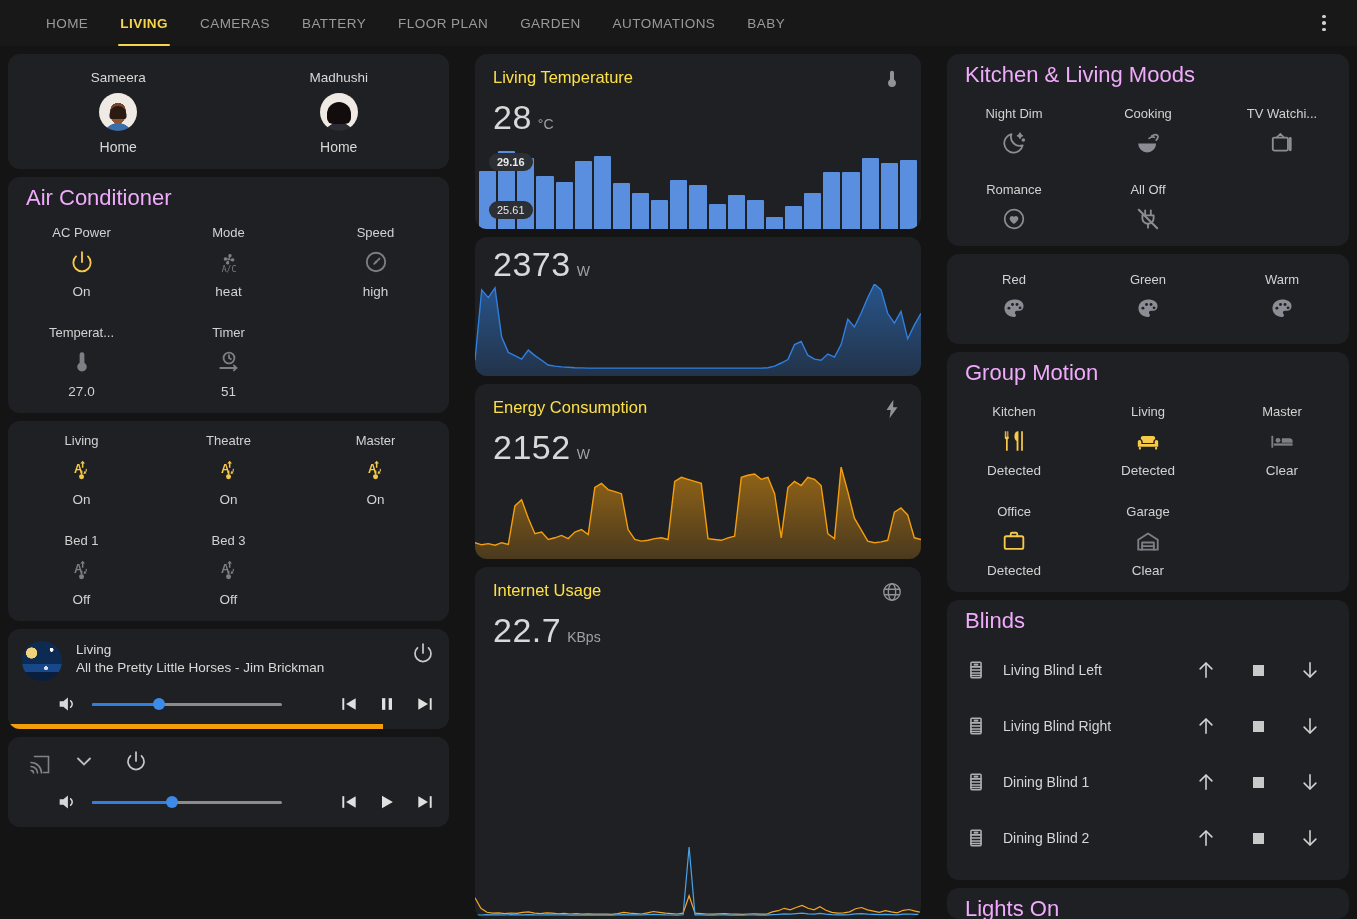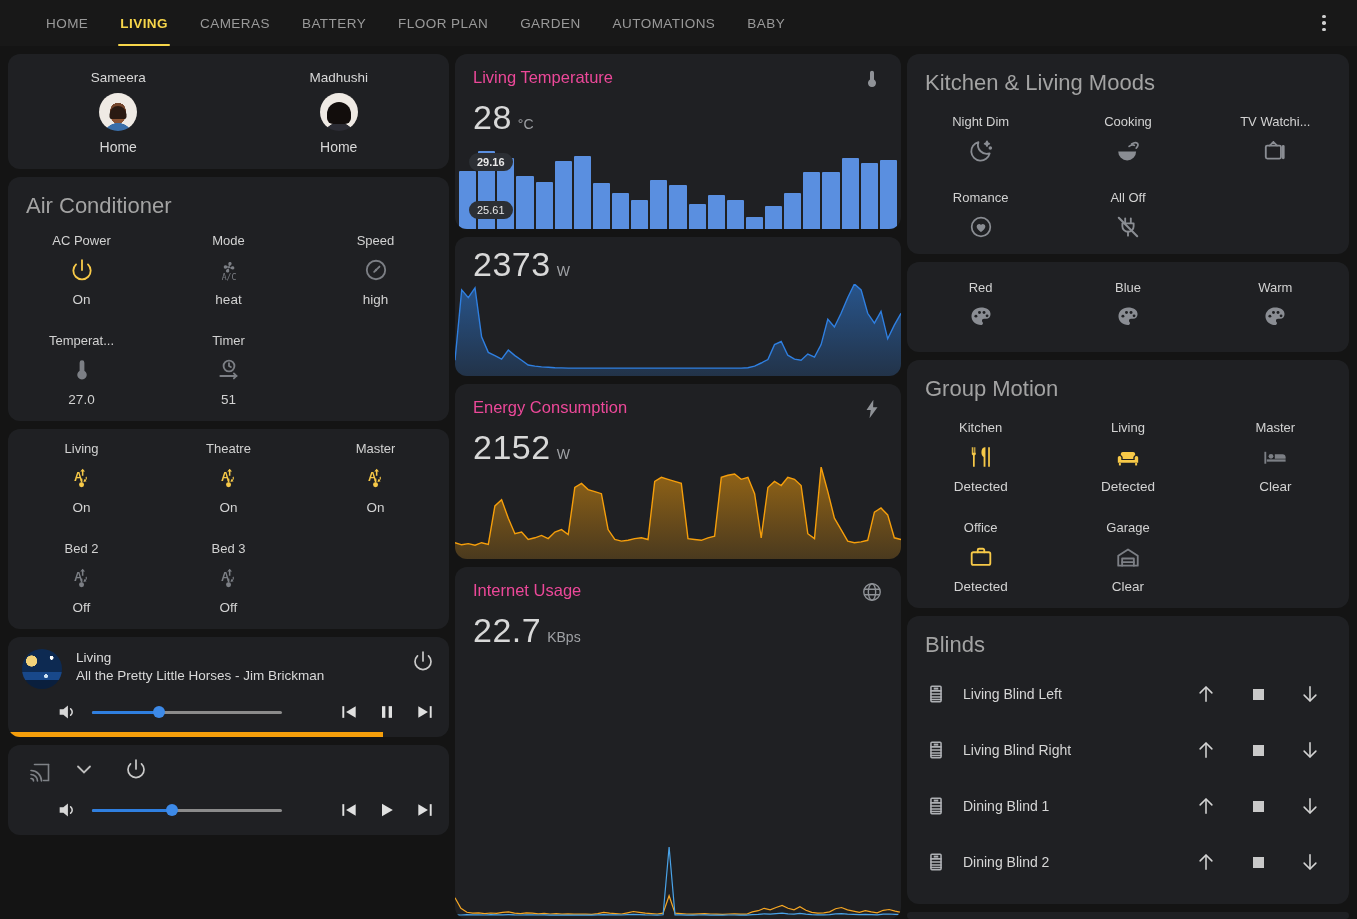--- a/index.html
+++ b/index.html
@@ -26,28 +26,28 @@
   .tab.active::after {
     content: ""; position: absolute; left: 14px; right: 14px; bottom: 0;
     height: 2.5px; background: #f7d64a; border-radius: 2px;
   }
   .kebab {
     width: 30px; height: 30px; display: flex; flex-direction: column;
     align-items: center; justify-content: center; gap: 3px; cursor: pointer;
   }
   .kebab i { width: 3.5px; height: 3.5px; border-radius: 50%; background: #cfcfcf; display: block; }
 
-  .page { display: flex; gap: 6px; padding: 8px 8px 0 8px; height: 873px; }
+  .page { display: flex; gap: 26px; padding: 8px 8px 0 8px; height: 873px; }
   .col { display: flex; flex-direction: column; gap: 8px; }
   .col-left  { width: 441px; }
   .col-mid   { width: 446px; }
   .col-right { width: 444px; flex: 1; }
 
   .card { background: #1f2023; border-radius: 12px; position: relative; }
-  .card-title { font-size: 22px; font-weight: 400; color: #a3a3a3; padding: 16px 18px 6px; }
+  .card-title { font-size: 22px; font-weight: 400; color: #f0abfc; padding: 8px 18px 6px; }
 
   
   .persons { display: flex; padding: 16px 0 14px; }
   .person { flex: 1; display: flex; flex-direction: column; align-items: center; gap: 8px; cursor: pointer; }
   .person-name { font-size: 13.5px; color: #d8d8d8; }
   .person-state { font-size: 14px; color: #d8d8d8; }
   .avatar { width: 38px; height: 38px; border-radius: 50%; overflow: hidden; background: #e8e4df; position: relative; }
   .av1 { background: radial-gradient(circle at 50% 118%, #3a6ea8 0 30%, transparent 31%), radial-gradient(circle at 50% 46%, #74452c 0 27%, transparent 28%), radial-gradient(circle at 50% 62%, #8d5433 0 23%, transparent 24%), #efeae4; }
   .av1::after { content:""; position:absolute; left:50%; top:34%; width:17px; height:13px; transform:translateX(-50%); background:#2a1a12; border-radius:9px 9px 3px 3px; }
   .av2 { background: radial-gradient(circle at 50% 120%, #2b2b33 0 32%, transparent 33%), radial-gradient(circle at 50% 50%, #7a4d38 0 25%, transparent 26%), #efeae4; }
@@ -89,21 +89,21 @@
   .slider .track { position: absolute; top: 7px; left: 0; right: 0; height: 2.5px; background: #8b8b8b; border-radius: 2px; }
   .slider .fill { position: absolute; top: 7px; left: 0; height: 2.5px; background: #2f7fe0; border-radius: 2px; }
   .slider .knob { position: absolute; top: 2px; width: 12px; height: 12px; border-radius: 50%; background: #3d8ae8; transform: translateX(-50%); }
   .mp-ctrls { display: flex; align-items: center; gap: 18px; margin-left: auto; }
   .mp-ctrls .c { color: #e0e0e0; width: 20px; height: 20px; cursor: pointer; }
   .mp-prog { position: absolute; left: 0; bottom: 0; height: 5px; background: #f59e0b; border-bottom-left-radius: 12px; }
 
   
   .sensor { overflow: hidden; position: relative; border-radius: 12px; }
   .sensor-head { display: flex; align-items: flex-start; justify-content: space-between; padding: 14px 18px 0; }
-  .sensor-name { font-size: 16.5px; color: #ec4899; }
+  .sensor-name { font-size: 16.5px; color: #fde047; }
   .sensor-ic { width: 22px; height: 22px; color: #8f9297; }
   .sensor-val { padding: 8px 18px 0; display: flex; align-items: baseline; gap: 6px; }
   .sensor-num { font-size: 34px; font-weight: 300; color: #d8d8d8; letter-spacing: .5px; }
   .sensor-unit { font-size: 14px; color: #9fa1a5; }
   .chart-wrap { position: relative; width: 100%; }
   .chart-wrap svg { display: block; width: 100%; }
 
   .bars { display: flex; align-items: flex-end; gap: 2px; height: 78px; padding: 0 4px; }
   .bar { flex: 1; background: #5a8fe0; border-radius: 1px 1px 0 0; }
   .badge {
@@ -268,21 +268,21 @@
                 <text x="4.5" y="15" font-family="sans-serif" font-size="11" font-weight="700" fill="currentColor">A</text>
                 <path d="M12.6 3.4l2.2 2.6h-1.5v4h-1.4v-4h-1.5l2.2-2.6z"></path>
                 <path d="M16 10.6c.9 1.2.7 2.6-.6 3.6l.9.8-2.9.7.7-2.8.8.7c.7-.5.8-1.2.3-1.9l.8-1.1z"></path>
                 <circle cx="11.6" cy="18.3" r="2.3"></circle>
                 <path d="M11.6 12.6v3.6" stroke="currentColor" stroke-width="1.5" fill="none"></path>
               </svg>
             </div>
             <div class="val">On</div>
           </div>
           <div class="gcell">
-            <div class="lbl">Bed 2</div>
+            <div class="lbl">Bed 1</div>
             <div class="ico off">
               <svg viewBox="0 0 24 24" fill="currentColor">
                 <text x="4.5" y="15" font-family="sans-serif" font-size="11" font-weight="700" fill="currentColor">A</text>
                 <path d="M12.6 3.4l2.2 2.6h-1.5v4h-1.4v-4h-1.5l2.2-2.6z"></path>
                 <path d="M16 10.6c.9 1.2.7 2.6-.6 3.6l.9.8-2.9.7.7-2.8.8.7c.7-.5.8-1.2.3-1.9l.8-1.1z"></path>
                 <circle cx="11.6" cy="18.3" r="2.3"></circle>
                 <path d="M11.6 12.6v3.6" stroke="currentColor" stroke-width="1.5" fill="none"></path>
               </svg>
             </div>
             <div class="val">Off</div>
@@ -593,21 +593,21 @@
               <svg viewBox="0 0 24 24" fill="currentColor">
                 <path d="M12 3.2c-4.9 0-8.8 3.6-8.8 8.1 0 4.5 3.9 8.1 8.8 8.1 1 0 1.8-.7 1.8-1.7 0-.5-.2-.9-.5-1.2-.3-.3-.4-.7-.4-1.1 0-1 .8-1.7 1.8-1.7h2c2.6 0 4.1-1.9 4.1-4.4 0-3.8-3.6-6.1-8.8-6.1z"></path>
                 <circle cx="7.3" cy="11.2" r="1.35" fill="#1f2023"></circle>
                 <circle cx="10.6" cy="7.9" r="1.35" fill="#1f2023"></circle>
                 <circle cx="14.8" cy="7.9" r="1.35" fill="#1f2023"></circle>
                 <circle cx="17.6" cy="10.9" r="1.3" fill="#1f2023"></circle>
               </svg>
             </div>
           </div>
           <div class="gcell">
-            <div class="lbl">Blue</div>
+            <div class="lbl">Green</div>
             <div class="ico dim">
               <svg viewBox="0 0 24 24" fill="currentColor">
                 <path d="M12 3.2c-4.9 0-8.8 3.6-8.8 8.1 0 4.5 3.9 8.1 8.8 8.1 1 0 1.8-.7 1.8-1.7 0-.5-.2-.9-.5-1.2-.3-.3-.4-.7-.4-1.1 0-1 .8-1.7 1.8-1.7h2c2.6 0 4.1-1.9 4.1-4.4 0-3.8-3.6-6.1-8.8-6.1z"></path>
                 <circle cx="7.3" cy="11.2" r="1.35" fill="#1f2023"></circle>
                 <circle cx="10.6" cy="7.9" r="1.35" fill="#1f2023"></circle>
                 <circle cx="14.8" cy="7.9" r="1.35" fill="#1f2023"></circle>
                 <circle cx="17.6" cy="10.9" r="1.3" fill="#1f2023"></circle>
               </svg>
             </div>
           </div>

